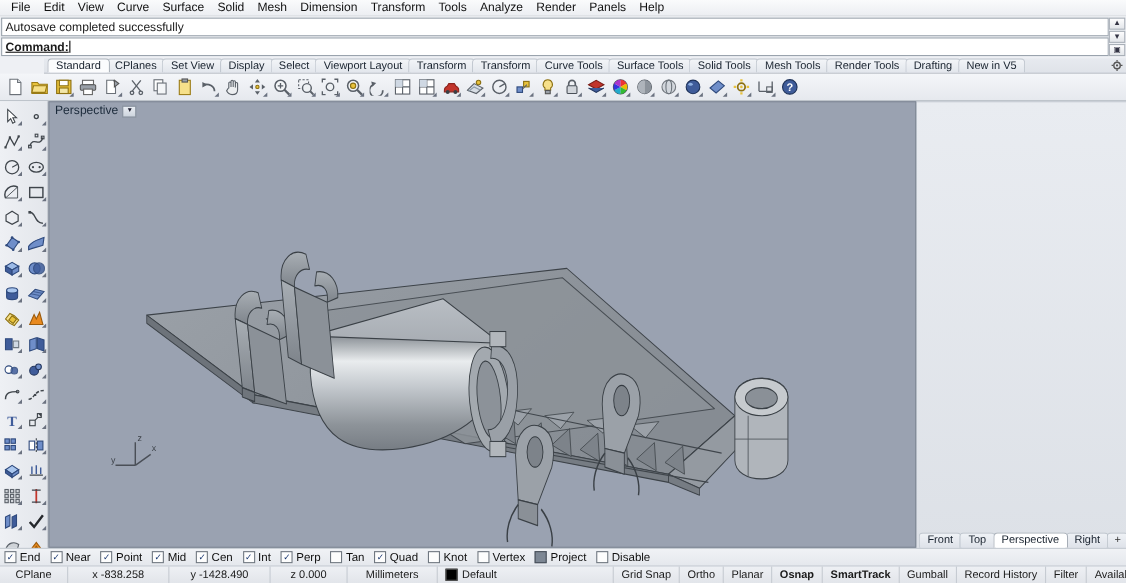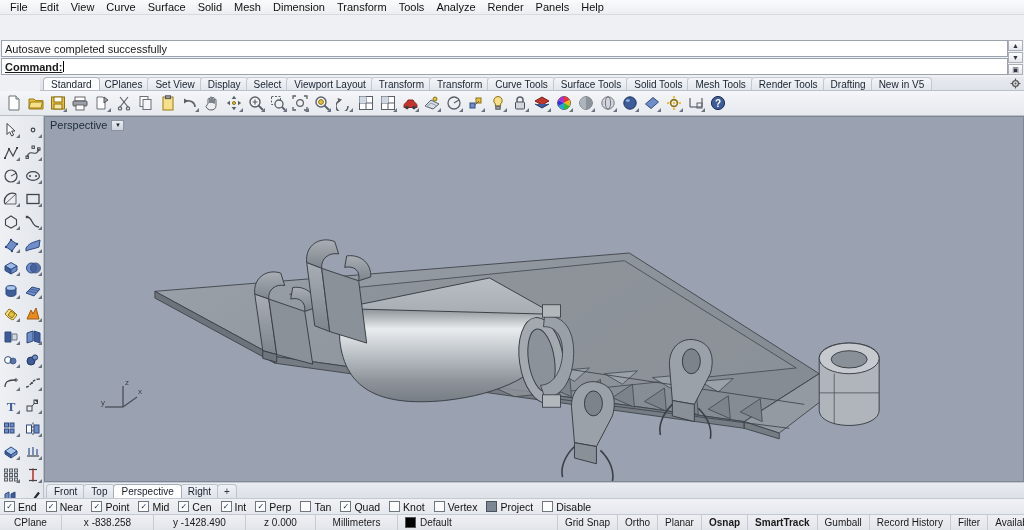--- a/index.html
+++ b/index.html
@@ -22,21 +22,21 @@
     padding-left: 4px;
     border-bottom: 1px solid #d6d9de;
     flex: 0 0 15px;
   }
   .menubar .mi {
     padding: 0 6px; line-height: 15px; font-size: 11px;
     color: #111; white-space: nowrap; cursor: default;
   }
 
   
-  .cmd-area { flex: 0 0 38px; display: flex; background: #eef0f4; margin-top: 24px; }
+  .cmd-area { flex: 0 0 38px; display: flex; background: #eef0f4; }
   .cmd-left { flex: 1 1 auto; display: flex; flex-direction: column; }
   .cmd-history, .cmd-prompt {
     background: #ffffff;
     border: 1px solid #9aa3ad;
     margin: 1px 0 0 1px;
     height: 17px;
     display: flex; align-items: center;
     padding-left: 3px;
     font-size: 11px;
   }
@@ -126,21 +126,21 @@
     border: 1px solid transparent;
   }
   .sbtn .corner {
     position: absolute; right: 1px; bottom: 2px;
     width: 0; height: 0;
     border-left: 4px solid transparent;
     border-bottom: 4px solid #6b7280;
   }
 
   
-  .vpwrap { flex: 1 1 auto; display: flex; flex-direction: column; min-width: 0; }
+  .vpwrap { flex: 1 1 auto; display: flex; flex-direction: row; min-width: 0; }
   .viewport {
     flex: 1 1 auto;
     position: relative;
     background: #9aa2b1;
     border: 1px solid #7e8794;
     overflow: hidden;
   }
   .vp-label {
     position: absolute; left: 3px; top: 2px;
     display: flex; align-items: center;

